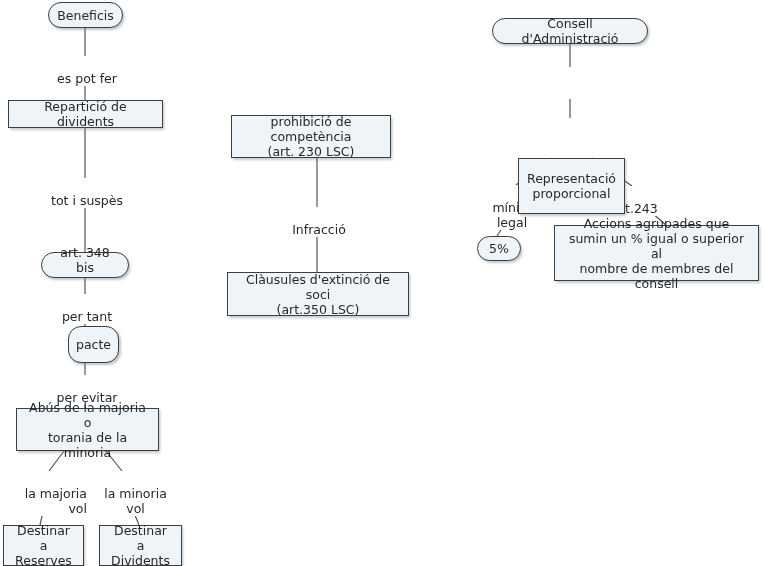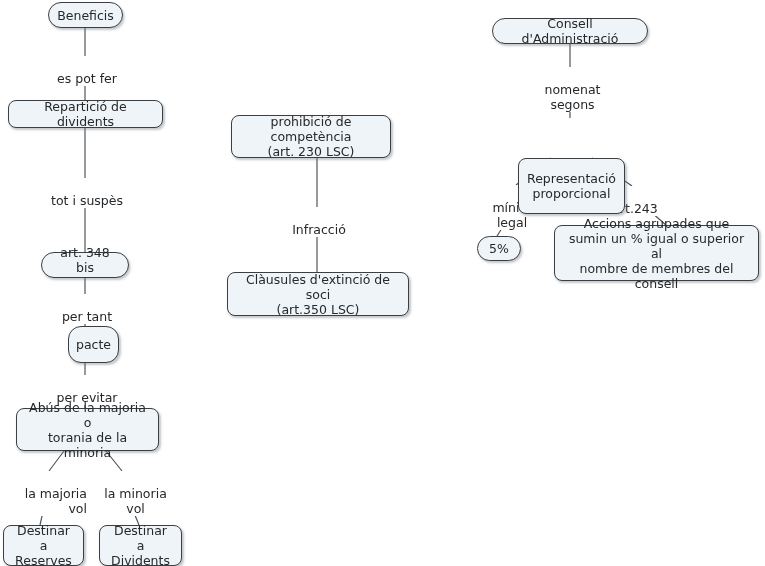--- a/index.html
+++ b/index.html
@@ -24,21 +24,21 @@
     top: 0;
     width: 765px;
     height: 566px;
     pointer-events: none;
   }
   .node {
     position: absolute;
     box-sizing: border-box;
     background: #eef4f7;
     border: 1.3px solid #3a3f43;
-    border-radius: 8px;
+    border-radius: 0;
     color: #26292c;
     font-size: 12.5px;
     line-height: 15px;
     text-align: center;
     display: flex;
     align-items: center;
     justify-content: center;
     padding: 2px 9px;
     box-shadow: 1.5px 2px 2.2px rgba(120,125,130,0.42);
     white-space: pre-line;
@@ -182,24 +182,20 @@
   <div class="node pill" style="left:477px; top:236px; width:44px; height:25px;">
     <span>5%</span>
   </div>
 
   <div class="node" style="left:554px; top:225px; width:205px; height:56px;">
     <span>Accions agrupades que
 sumin un % igual o superior al
 nombre de membres del consell</span>
   </div>
 
-  <div class="edge-label" style="left:528px; top:67px; width:85px;">
-    <span>nomenat
-segons</span>
-  </div>
 
   <div class="edge-label" style="left:475px; top:185px; width:70px;">
     <span>mínim
 legal</span>
   </div>
 
   <div class="edge-label" style="left:594px; top:186px; width:78px;">
     <span>art.243</span>
   </div>
 

